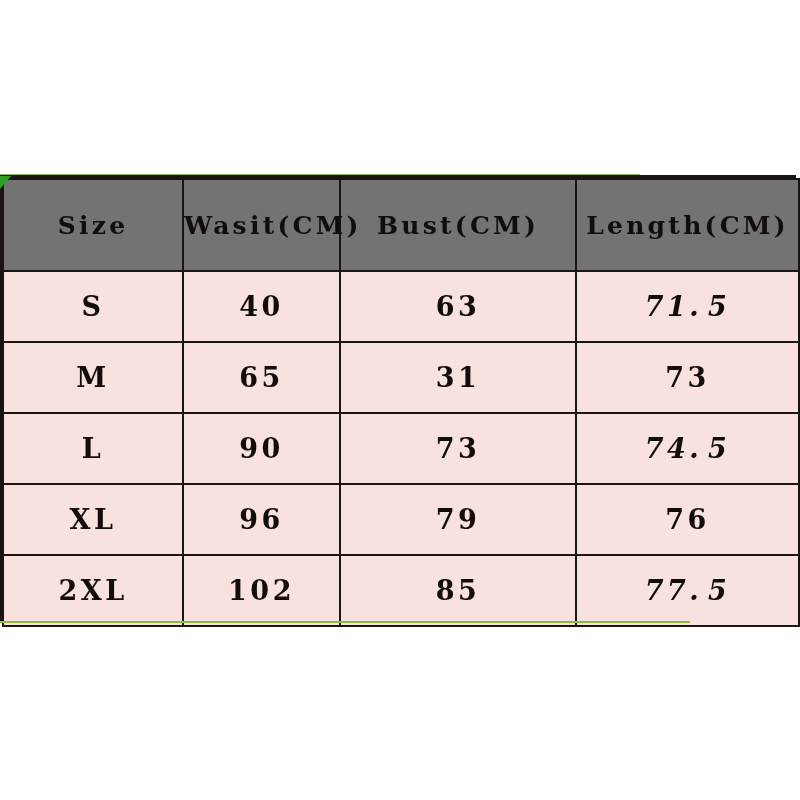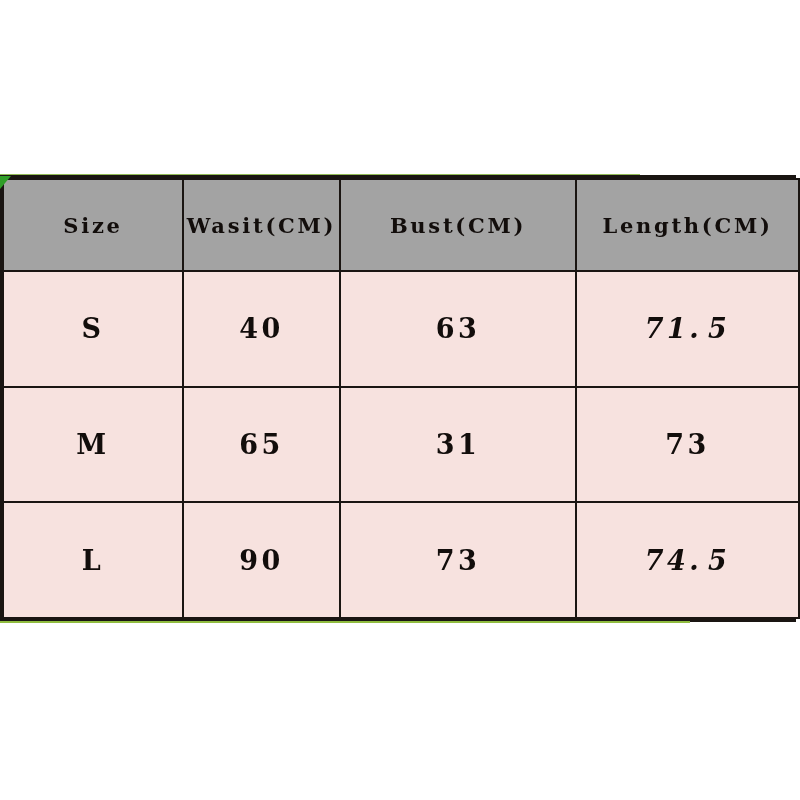--- a/index.html
+++ b/index.html
@@ -53,23 +53,23 @@
     font-family: "DejaVu Serif", "Liberation Serif", serif;
   }
 
   
   col.c-size   { width: 180px; }
   col.c-bust   { width: 157px; }
   col.c-waist  { width: 236px; }
   col.c-length { width: 223px; }
 
   thead th {
-    background: #a3a3a3;
+    background: #737373;
     height: 90px;
-    font-size: 21px;
+    font-size: 25px;
     letter-spacing: 0.16em;
   }
 
   tbody td {
     background: #f7e2df;
     font-size: 27px;
     letter-spacing: 0.14em;
   }
 
   tbody tr { height: 71px; }
@@ -150,21 +150,33 @@
           <td>73</td>
         </tr>
 
         <tr>
           <td>L</td>
           <td>90</td>
           <td>73</td>
           <td class="dec"><span>74</span><span>.</span><span class="gap"></span><span>5</span></td>
         </tr>
 
+        <tr>
+          <td>XL</td>
+          <td>96</td>
+          <td>79</td>
+          <td>76</td>
+        </tr>
 
+        <tr>
+          <td>2XL</td>
+          <td>102</td>
+          <td>85</td>
+          <td class="dec"><span>77</span><span>.</span><span class="gap"></span><span>5</span></td>
+        </tr>
 
       </tbody>
     </table>
   </div>
 
   <div id="corner-artifact"></div>
   <div id="bottom-edge-line"></div>
 
 </div>
 

